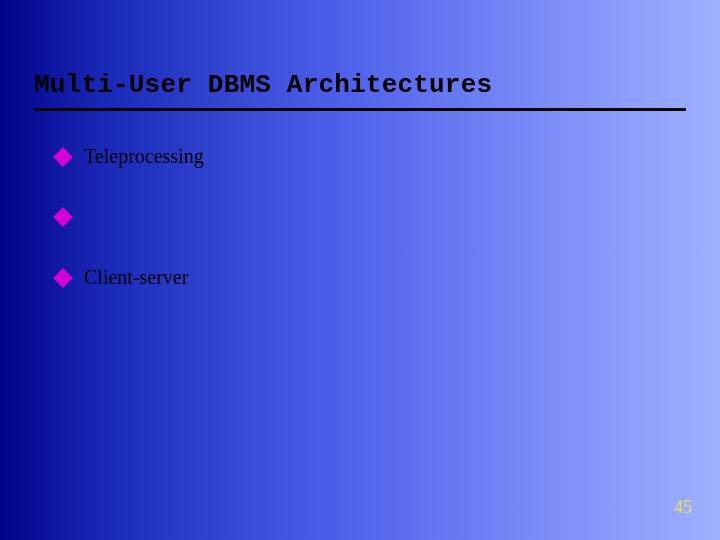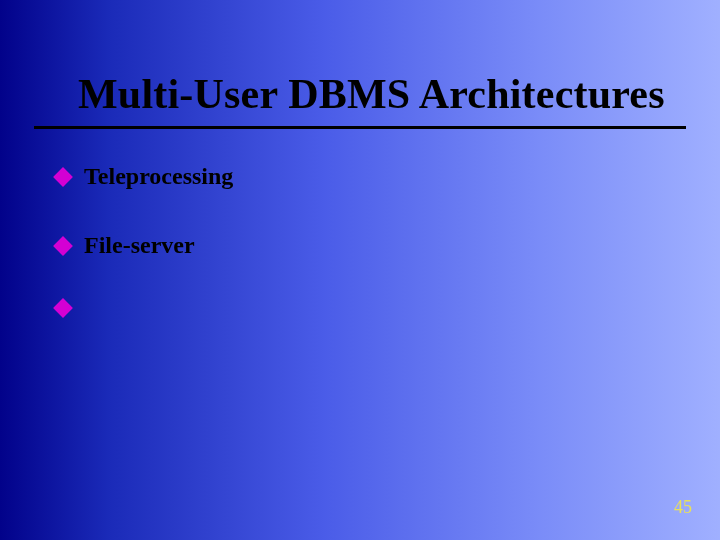--- a/index.html
+++ b/index.html
@@ -14,26 +14,25 @@
     width: 720px;
     height: 540px;
     background: linear-gradient(to right, #02028a 0%, #1a2ab8 15%, #4a5ce8 45%, #7a8cf8 75%, #a0b0ff 100%);
     position: relative;
     box-sizing: border-box;
   }
   .title-wrap {
     padding: 70px 34px 0 34px;
   }
   .title {
-    font-size: 42px;
+    font-size: 26px;
     font-weight: bold;
     color: #000;
-    font-family: Liberation Serif, serif;
+    font-family: Liberation Mono, monospace;
     letter-spacing: 0.2px;
-    margin-left: 44px;
   }
   .rule {
     margin-top: 8px;
     border: none;
     border-top: 3px solid #000;
     width: 100%;
     margin-left: 0;
     margin-right: 0;
   }
   .body {
@@ -46,22 +45,22 @@
   }
   .bullet {
     width: 14px;
     height: 14px;
     transform: rotate(45deg);
     background: #d400d4;
     margin-right: 14px;
     flex: 0 0 auto;
   }
   .label {
-    font-size: 24px;
-    font-weight: bold;
+    font-size: 20px;
+    font-weight: normal;
     color: #000;
     font-family: "Times New Roman", Times, serif;
   }
   .pagenum {
     position: absolute;
     right: 28px;
     bottom: 22px;
     font-size: 18px;
     color: #e9e05a;
     font-family: "Times New Roman", Times, serif;
@@ -79,24 +78,24 @@
 
   <div class="body">
 
     <div class="item">
       <div class="bullet"></div>
       <div class="label">Teleprocessing</div>
     </div>
 
     <div class="item">
       <div class="bullet"></div>
-      <div class="label">File-server</div>
     </div>
 
     <div class="item">
       <div class="bullet"></div>
+      <div class="label">Client-server</div>
     </div>
 
   </div>
 
   <div class="pagenum">45</div>
 
 </div>
 
 </body></html>

